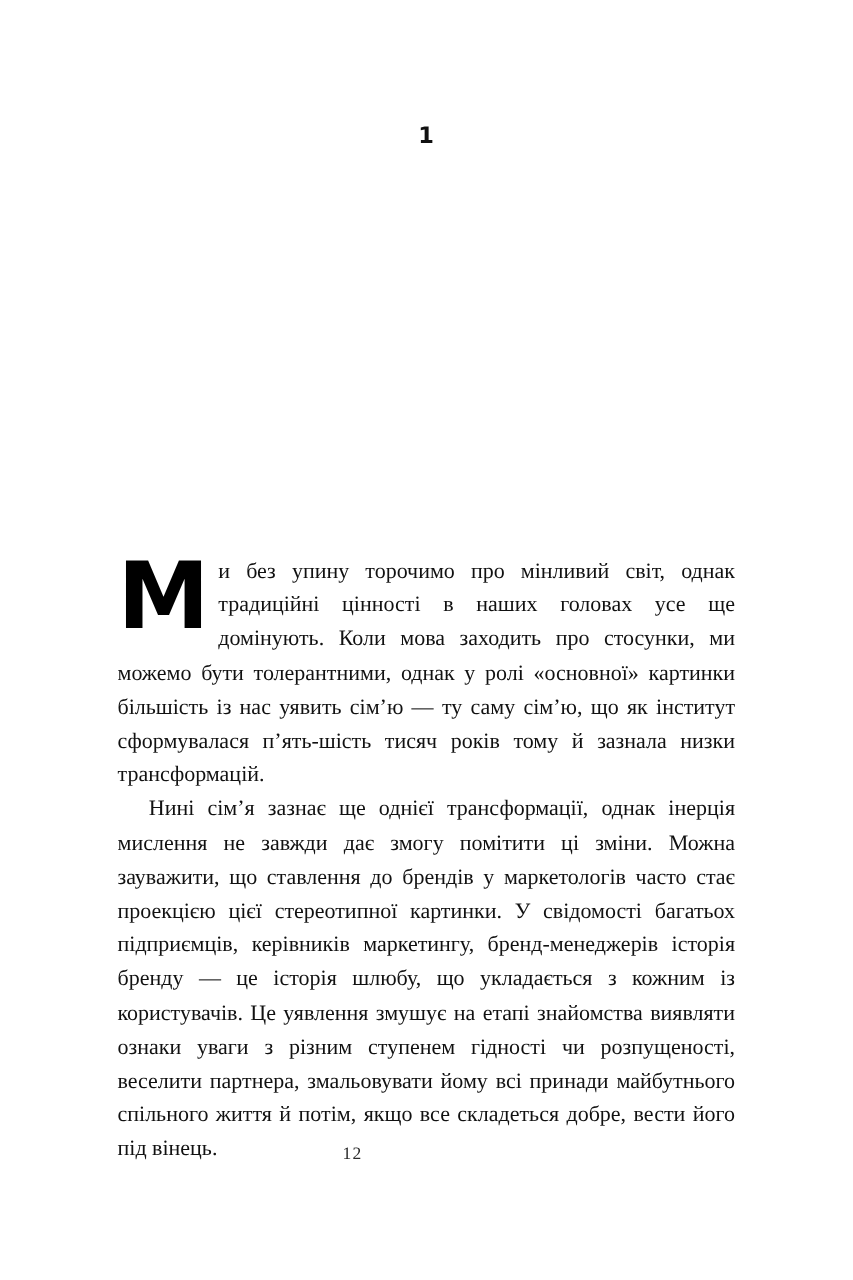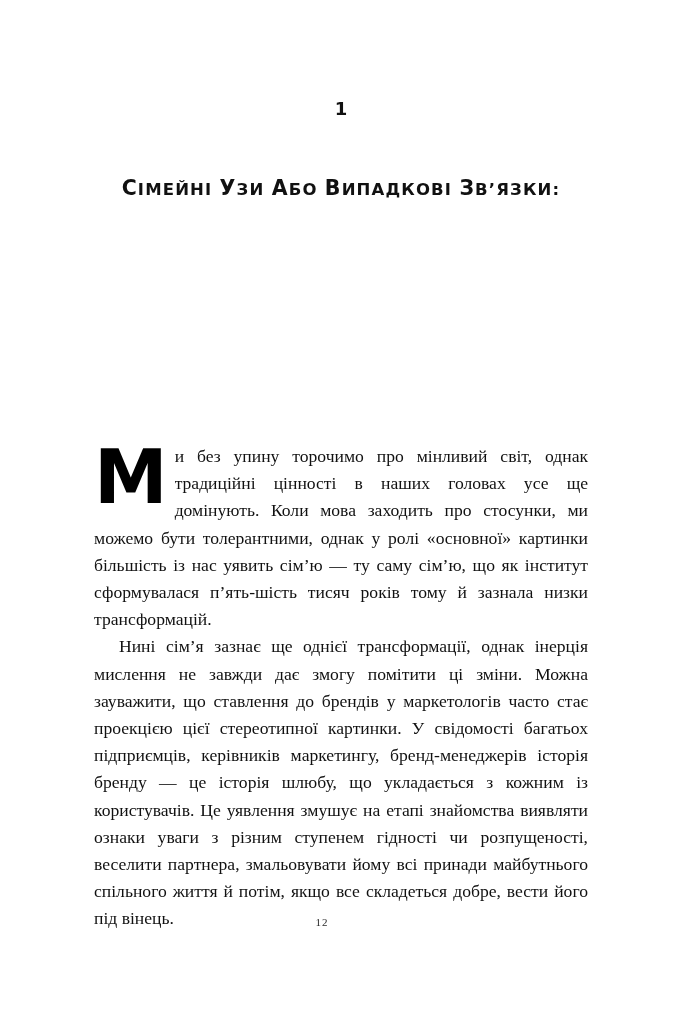--- a/index.html
+++ b/index.html
@@ -101,35 +101,33 @@
   }
 
   
   .folio {
     position: absolute;
     top: 916px;
     left: 0;
     width: 564px;
     text-align: center;
     font-family: "Liberation Serif", "DejaVu Serif", serif;
-    font-size: 11px;
+    font-size: 14px;
     letter-spacing: 1px;
     color: #2b2b2b;
-    margin-left: 40px;
   }
 </style>
 </head>
 <body>
 
 <div class="page">
 
   <div class="chapter-number">1</div>
 
   <h1 class="chapter-title">
-    <span class="title-line manual"><span class="cap">С</span><span class="sc">ІМЕЙНІ</span> <span class="cap">У</span><span class="sc">ЗИ</span> <span class="cap">А</span><span class="sc">БО</span> <span class="cap">В</span><span class="sc">ИПАДКОВІ</span> <span class="cap">З</span><span class="sc">В’ЯЗКИ:</span></span>
   </h1>
 
   <div class="body-text">
 
     <p>
       <span class="dropcap">М</span><span>и без упину торочимо про мінливий світ, однак традиційні цінності в наших головах усе ще домінують. Коли мова заходить про стосунки, ми можемо бути толерантними, однак у ролі «основної» картинки більшість із нас уявить сім’ю — ту саму сім’ю, що як інститут сформувалася п’ять-шість тисяч років тому й зазнала низки трансформацій.</span>
     </p>
 
     <p class="indent">
       <span>Нині сім’я зазнає ще однієї трансформації, однак інерція мислення не завжди дає змогу помітити ці зміни. Можна зауважити, що ставлення до брендів у маркетологів часто стає проекцією цієї стереотипної картинки. У свідомості багатьох підприємців, керівників маркетингу, бренд-менеджерів історія бренду — це історія шлюбу, що укладається з кожним із користувачів. Це уявлення змушує на етапі знайомства виявляти ознаки уваги з різним ступенем гідності чи розпущеності, веселити партнера, змальовувати йому всі принади майбутнього спільного життя й потім, якщо все складеться добре, вести його під вінець.</span>

